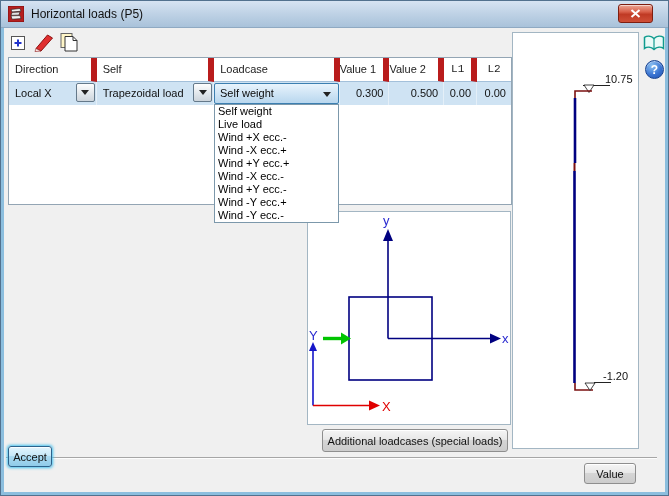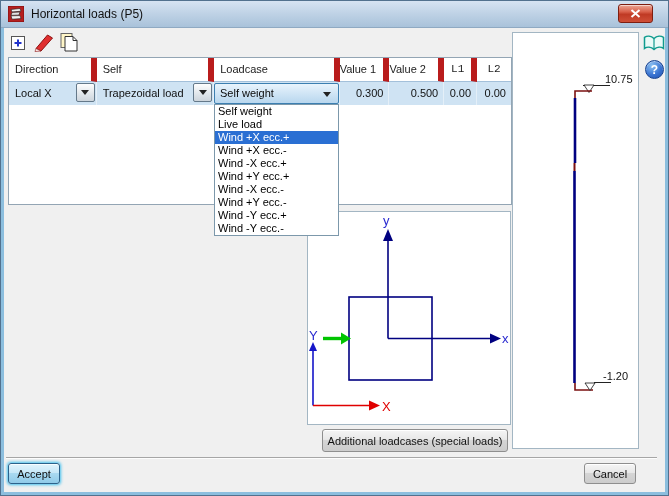--- a/index.html
+++ b/index.html
@@ -98,21 +98,21 @@
   .sep { position:absolute; left:6px; top:457px; width:651px; height:1px; background:#a6a6a6; box-shadow:0 1px 0 #fdfdfd; }
   .btn {
     position:absolute; height:21px; font-size:11px; color:#111;
     border:1px solid #8e8e8e; border-radius:3px;
     background: linear-gradient(180deg,#f5f5f5 0%,#e8e8e8 45%,#d5d5d5 50%,#cccccc 100%);
     display:flex; align-items:center; justify-content:center; cursor:pointer;
     box-shadow: inset 0 1px 0 #fff;
   }
   .btn-additional { left:322px; top:429px; width:186px; height:23px; }
   .btn-accept {
-    left:8px; top:463px; width:52px;
+    left:8px; top:446px; width:44px;
     border-color:#2c628b;
     background: linear-gradient(180deg,#e3f4fc 0%,#c7e8f8 45%,#a9d9f0 50%,#90cbe9 100%);
     box-shadow: 0 0 3px 1px #45c1ef, inset 0 1px 0 rgba(255,255,255,.8);
     text-align: right;
   }
   .btn-cancel { left:584px; top:463px; width:52px; }
 </style>
 </head>
 <body>
 
@@ -187,21 +187,20 @@
   </div>
 
   <div class="combo">
     <span class="combo-text">Self weight</span>
     <span class="combo-arrow chev"></span>
   </div>
 
   <div class="dd-list">
     <div class="dd-item">Self weight</div>
     <div class="dd-item">Live load</div>
-    <div class="dd-item dd-sel">Wind +X ecc.+</div>
     <div class="dd-item">Wind +X ecc.-</div>
     <div class="dd-item">Wind -X ecc.+</div>
     <div class="dd-item">Wind +Y ecc.+</div>
     <div class="dd-item">Wind -X ecc.-</div>
     <div class="dd-item">Wind +Y ecc.-</div>
     <div class="dd-item">Wind -Y ecc.+</div>
     <div class="dd-item">Wind -Y ecc.-</div>
   </div>
 
   <div class="panel panel-diagram">
@@ -251,15 +250,15 @@
     </svg>
   </div>
   <div class="help-circle">
     <span>?</span>
   </div>
 
   <div class="btn btn-additional">Additional loadcases (special loads)</div>
 
   <div class="sep"></div>
   <div class="btn btn-accept">Accept</div>
-  <div class="btn btn-cancel">Cancel</div>
+  <div class="btn btn-cancel">Value</div>
 
 </div>
 
 </body></html>

